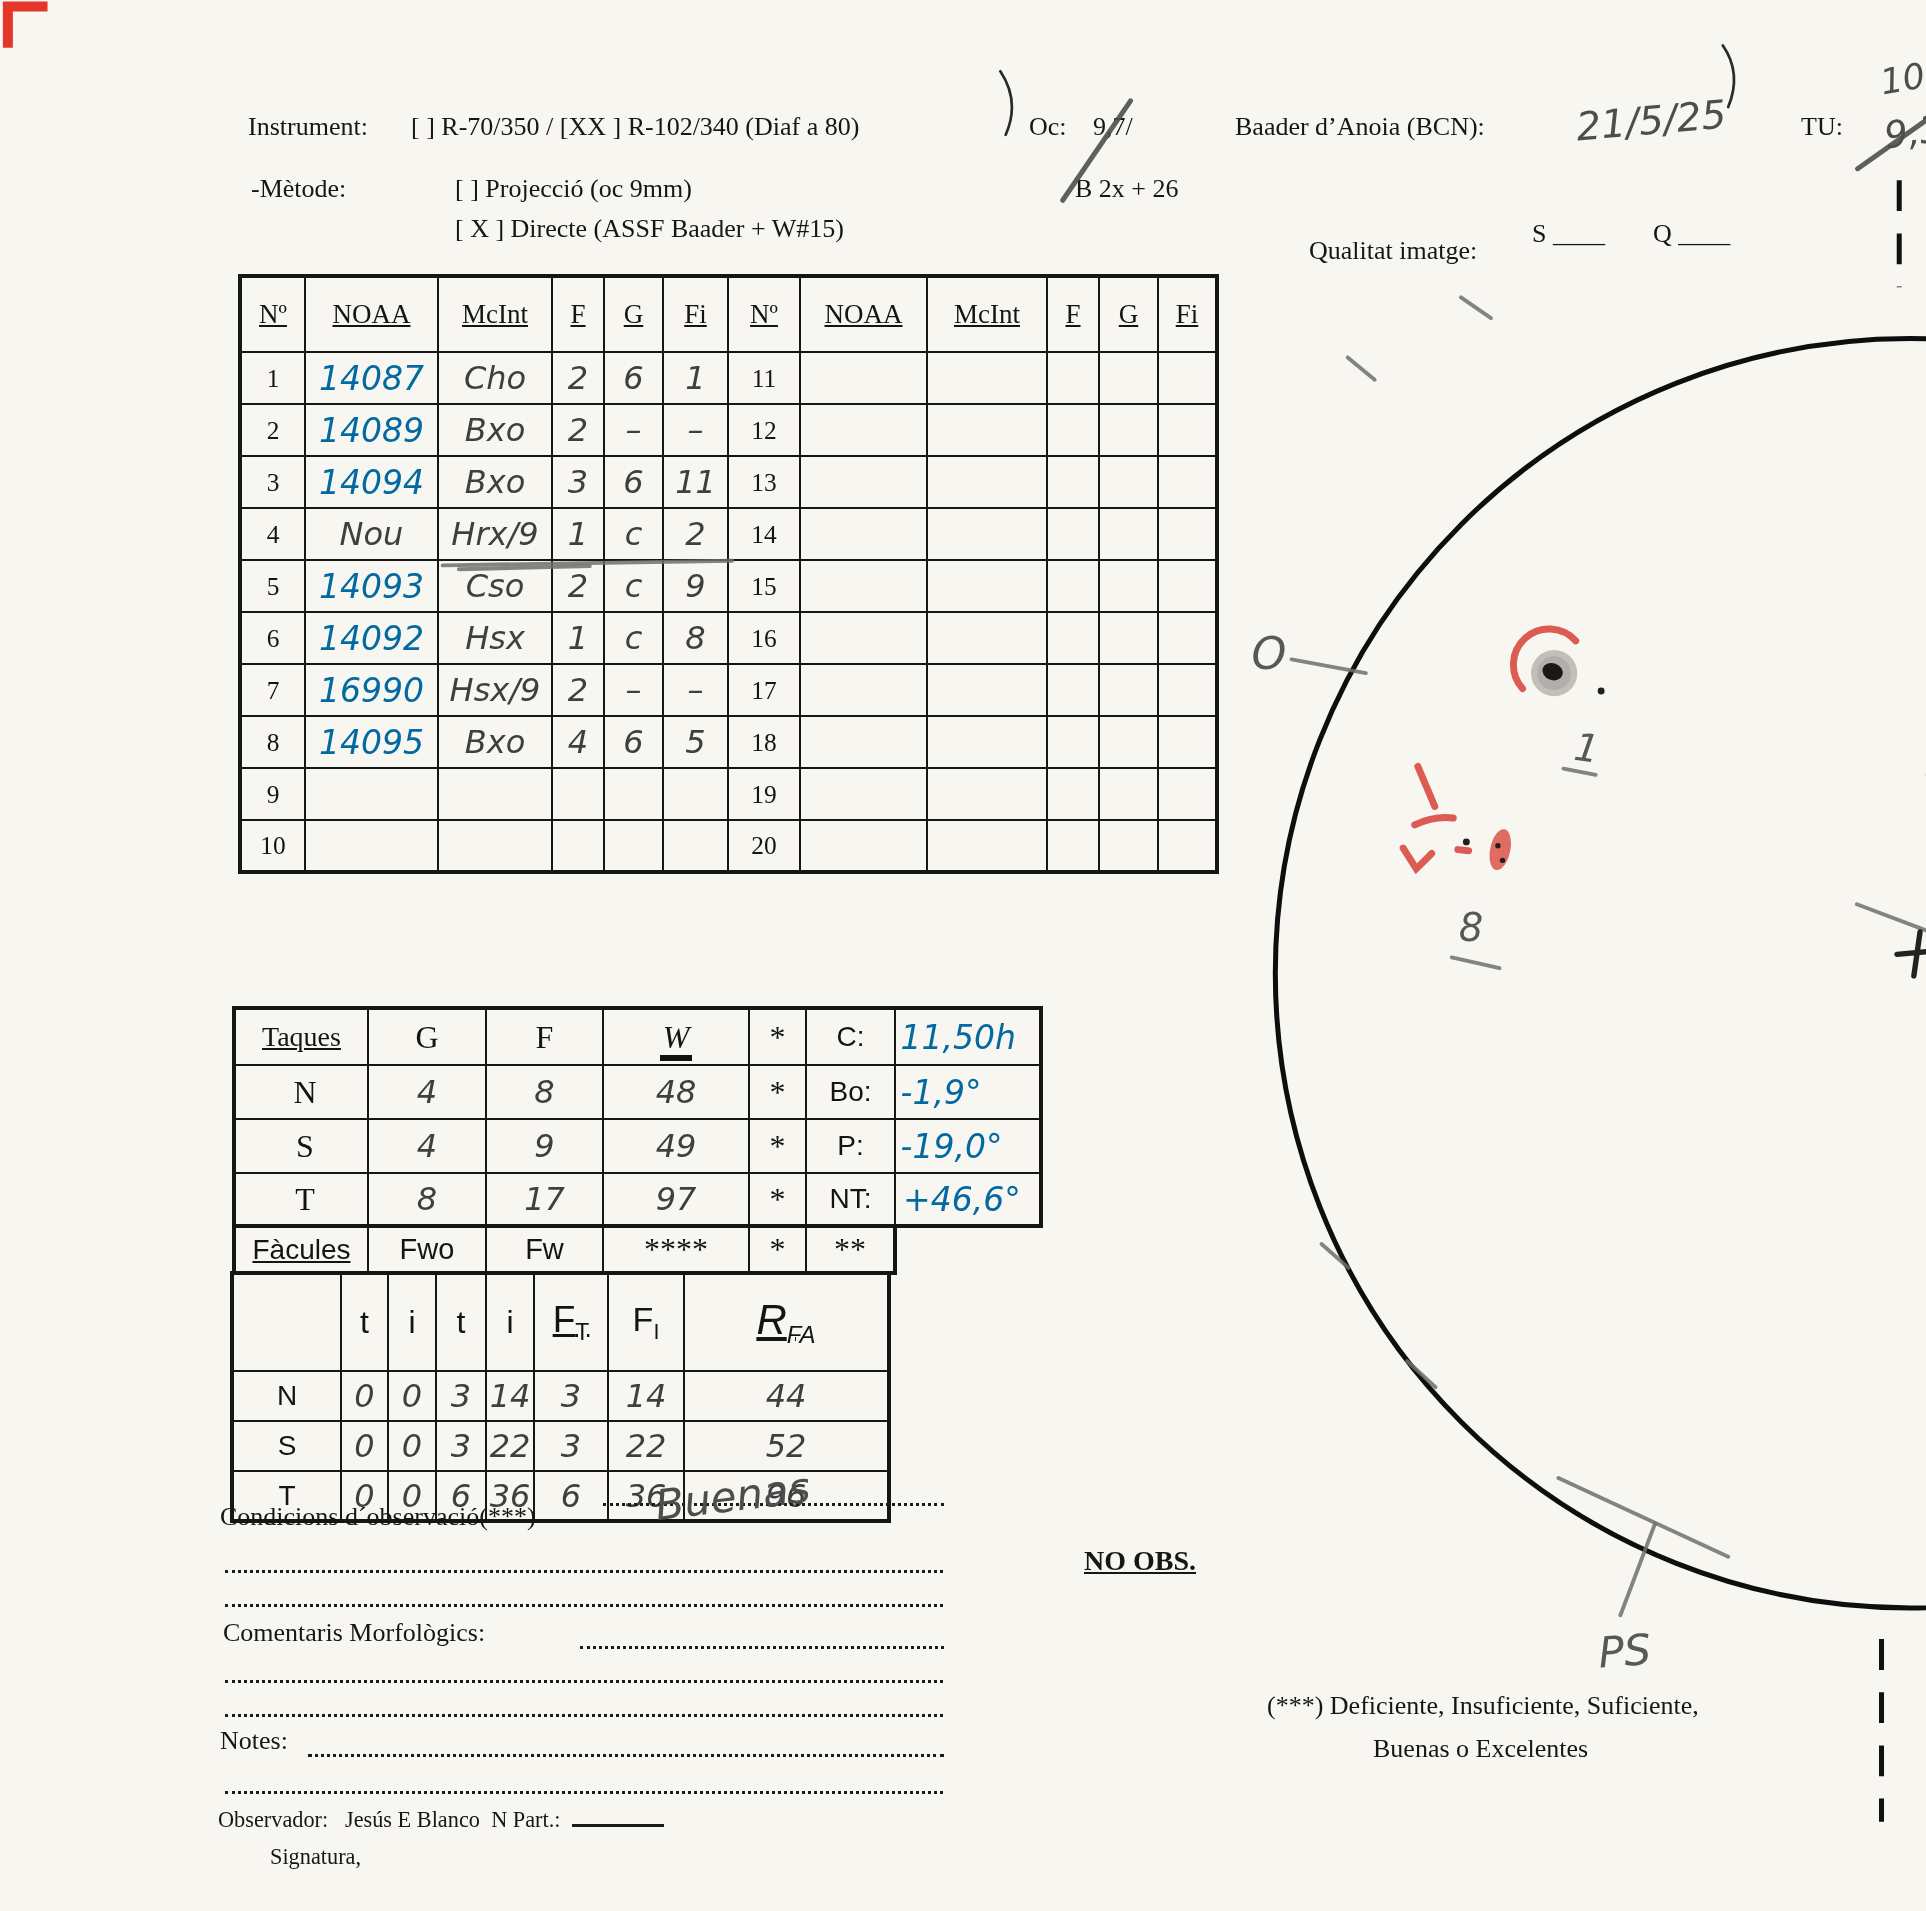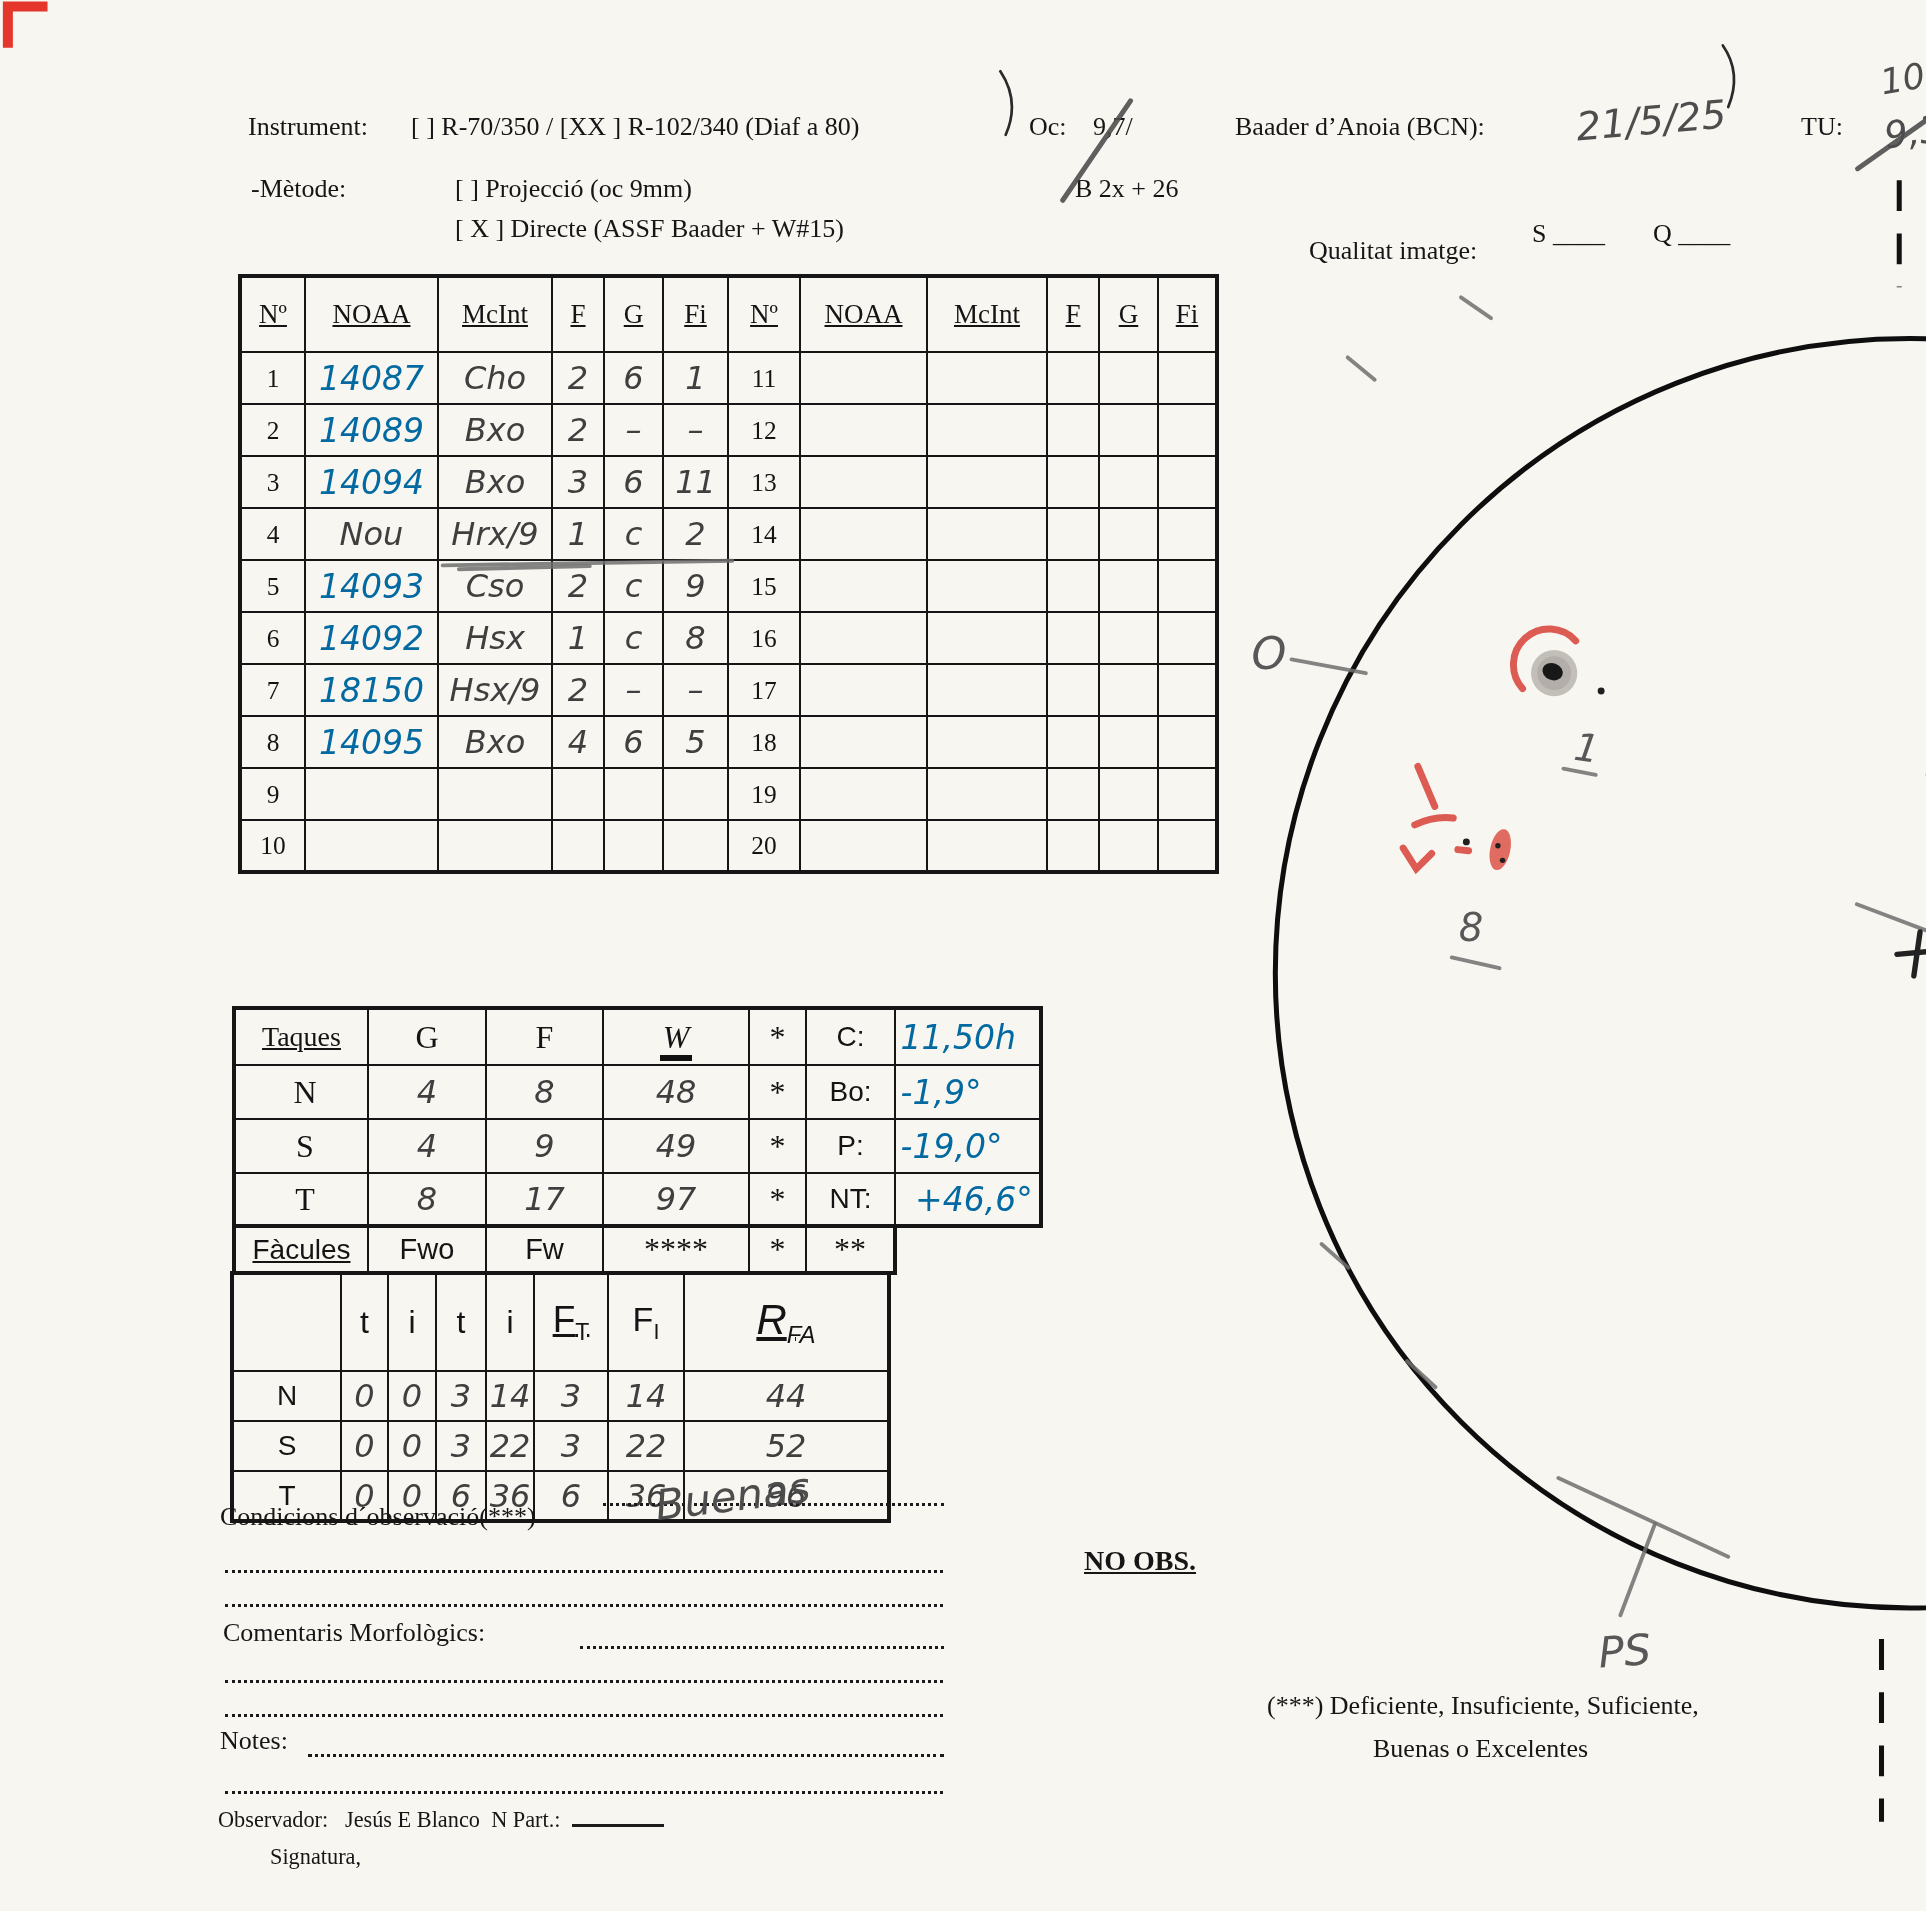--- a/index.html
+++ b/index.html
@@ -172,21 +172,21 @@
       <td class="hwc">8</td>
       <td class="rn">16</td>
       <td class="hwc"></td>
       <td class="hwc"></td>
       <td class="hwc"></td>
       <td class="hwc"></td>
       <td class="hwc"></td>
     </tr>
     <tr style="height:52px;">
       <td class="rn">7</td>
-      <td class="hwc2">18150</td>
+      <td class="hwc2">16990</td>
       <td class="hwc">Hsx/9</td>
       <td class="hwc">2</td>
       <td class="hwc">–</td>
       <td class="hwc">–</td>
       <td class="rn">17</td>
       <td class="hwc"></td>
       <td class="hwc"></td>
       <td class="hwc"></td>
       <td class="hwc"></td>
       <td class="hwc"></td>
@@ -274,21 +274,21 @@
       <th class="sans-b">P:</th>
       <td class="hwc2" style="text-align:left; padding-left:4.6px;">-19,0°</td>
     </tr>
     <tr style="height:53px;">
       <th class="tq-h" style="text-decoration:none; padding-left:7px;">T</th>
       <td class="hwc">8</td>
       <td class="hwc">17</td>
       <td class="hwc">97</td>
       <td class="tq-h ctr">*</td>
       <th class="sans-b">NT:</th>
-      <td class="hwc2" style="text-align:left; padding-left:19px;">+46,6°</td>
+      <td class="hwc2" style="text-align:left; padding-left:7px;">+46,6°</td>
     </tr>
   </tbody>
     </table>
 
   <table class="frm" style="left:232px; top:1224px; width:662px;">
     <colgroup>
       <col style="width:134px">
         <col style="width:118px">
         <col style="width:117px">
         <col style="width:146px">

